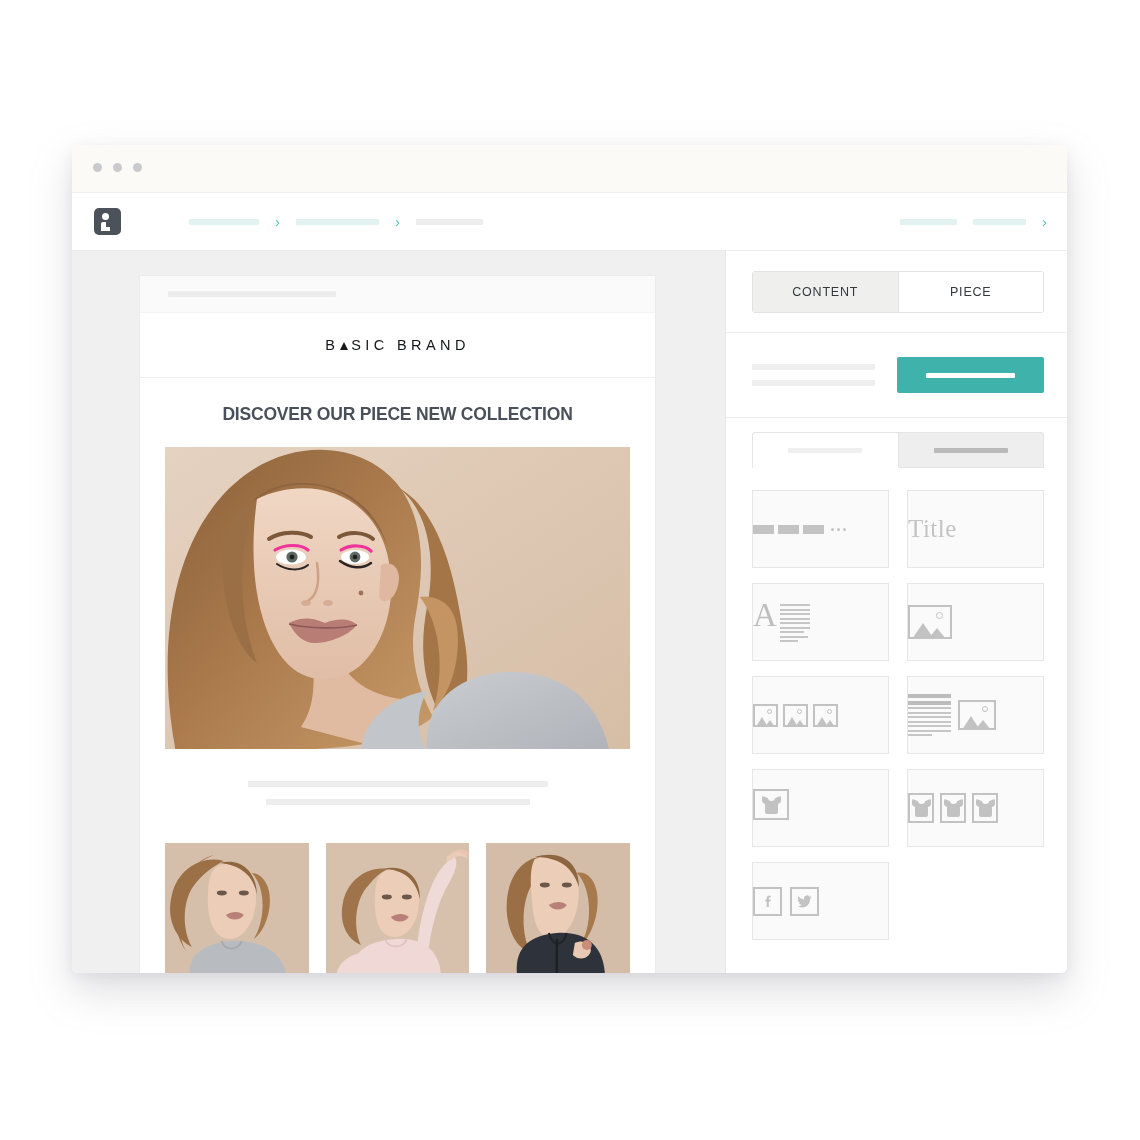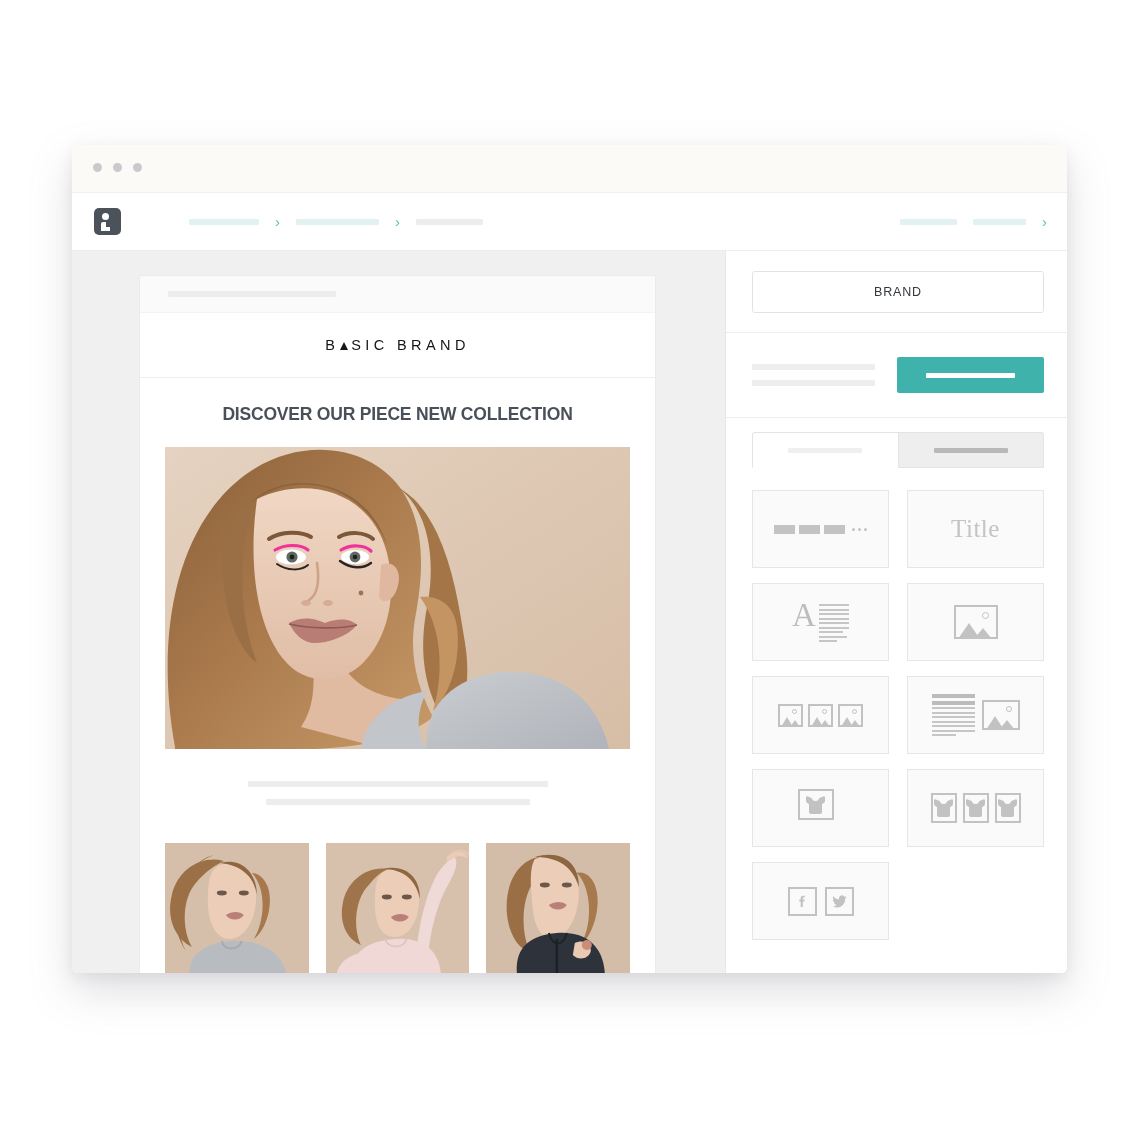--- a/index.html
+++ b/index.html
@@ -246,21 +246,21 @@
   #palette {
     display: grid;
     grid-template-columns: 1fr 1fr;
     gap: 15px 18px;
     padding: 22px 23px 20px 26px;
   }
   .block {
     height: 78px;
     border: 1px solid #e6e6e6;
     background: #fafafa;
-    display: flex; align-items: center; justify-content: center;
+    display: flex; align-items: center; justify-content: flex-start;
     cursor: pointer;
   }
 
   .menu-ico { display: flex; align-items: center; gap: 4px; }
   .menu-ico i { display: block; width: 21px; height: 9px; background: #c3c3c3; }
   .menu-ico .dots3 { display: flex; gap: 3px; margin-left: 3px; }
   .menu-ico .dots3 b { width: 3px; height: 3px; border-radius: 50%; background: #c3c3c3; display: block; }
 
   .title-ico {
     font-family: "Liberation Serif", serif;
@@ -553,22 +553,25 @@
           </div>
         </div>
 
       </div>
     </div>
 
     <div id="right-panel">
 
       <div id="mode-tabs-wrap">
         <div id="mode-tabs">
+          <div class="mode-tab active">
+            <span>CONTENT</span>
+          </div>
           <div class="mode-tab">
-            <span>BRAND</span>
+            <span>PIECE</span>
           </div>
         </div>
       </div>
 
       <div id="action-row">
         <div id="action-labels">
           <span class="bar"></span>
           <span class="bar"></span>
         </div>
         <div id="primary-button">

